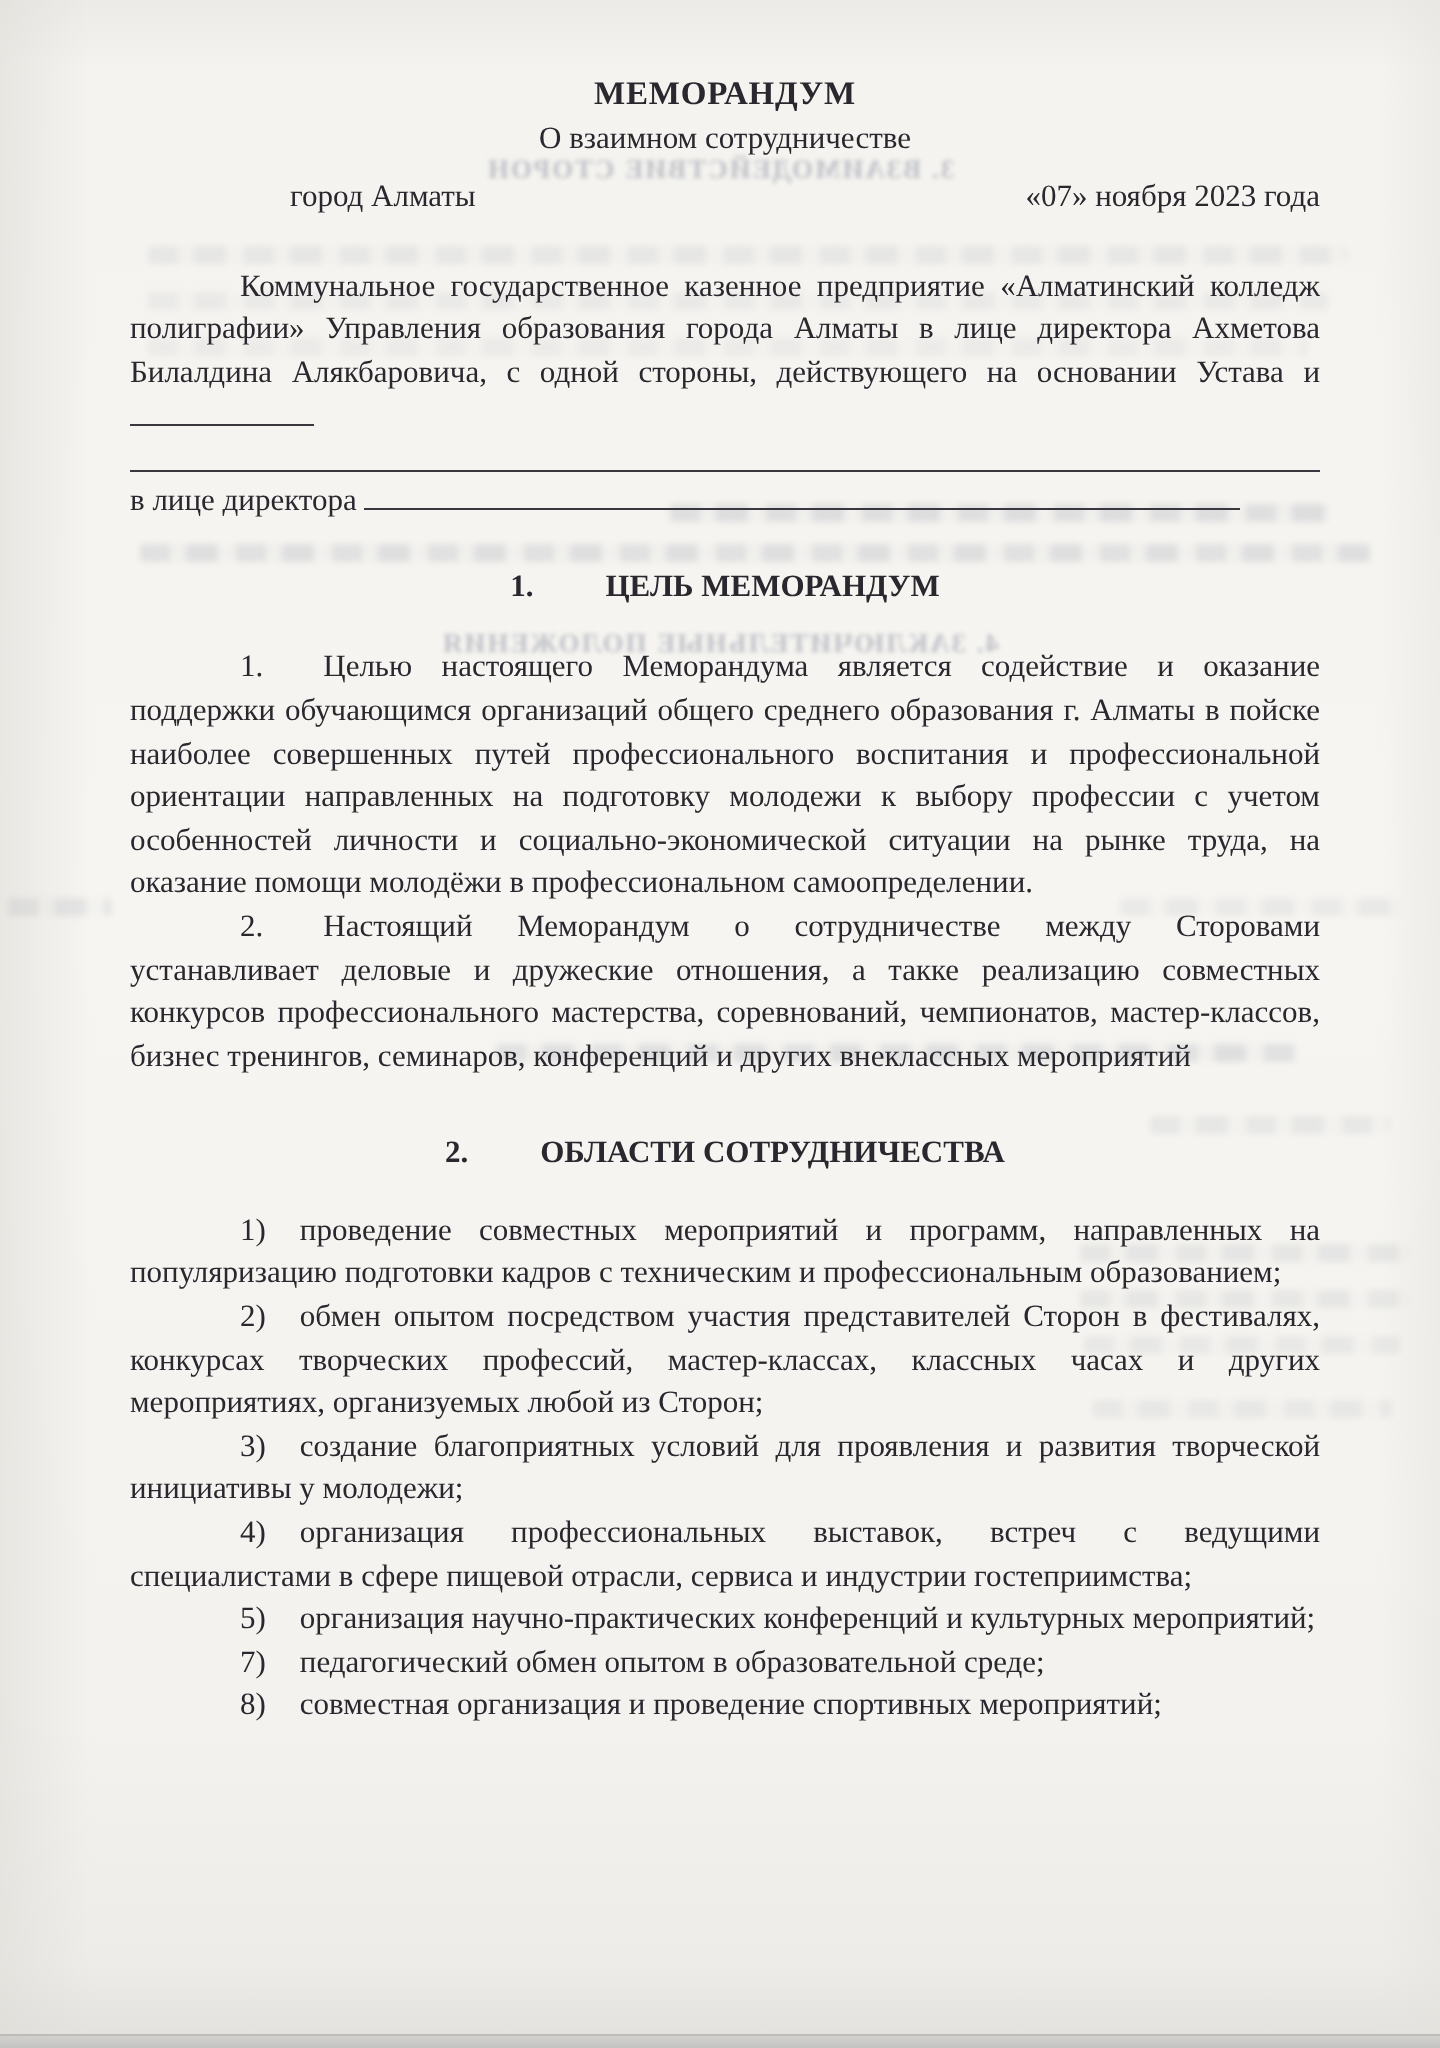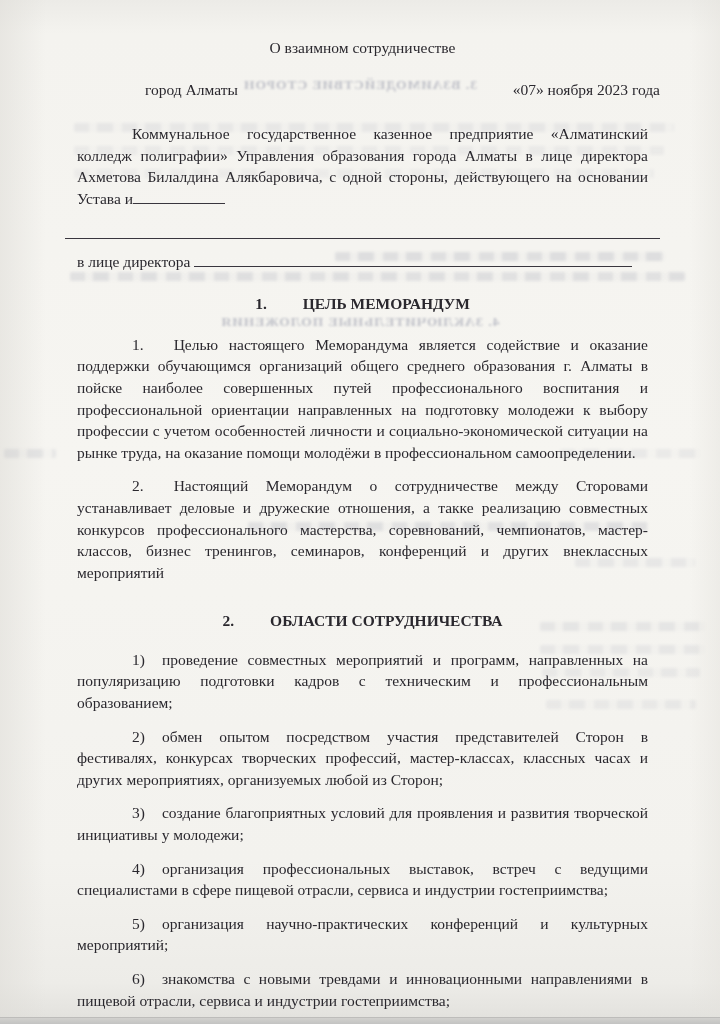--- a/index.html
+++ b/index.html
@@ -23,23 +23,23 @@
   }
   .content {
     position: absolute;
     left: 65px; right: 60px; top: 36px;
     font-size: 15.5px;
     line-height: 21.6px;
     text-align: justify;
   }
   .doc-title  { text-align: center; font-weight: bold; font-size: 16.5px; letter-spacing: 0.4px; }
   .doc-subtitle { text-align: center; font-weight: normal; font-size: 15.5px; margin-top: 1px; }
-  .meta { display: flex; justify-content: space-between; margin-top: 20px; }
+  .meta { display: flex; justify-content: space-between; margin-top: 8px; }
   .meta .city { padding-left: 80px; }
-  p { margin: 12px; }
+  p { margin: 0; }
   .p { text-indent: 55px; }
   .first-para { margin-top: 23px; }
   .pnum { margin-right: 30px; }
   .blank-inline {
     display: inline-block;
     height: 13px;
     border-bottom: 1.4px solid #39363e;
   }
   .blank-line {
     height: 16px;
@@ -93,20 +93,21 @@
   <div class="streak" style="top:449px; left:560px; width:140px; opacity:.40;"></div>
   <div class="streak" style="top:522px; left:248px; width:400px; opacity:.70;"></div>
   <div class="streak" style="top:558px; left:575px; width:120px; opacity:.45;"></div>
   <div class="streak" style="top:622px; left:540px; width:165px; opacity:.50;"></div>
   <div class="streak" style="top:645px; left:540px; width:165px; opacity:.45;"></div>
   <div class="streak" style="top:668px; left:542px; width:158px; opacity:.40;"></div>
   <div class="streak" style="top:700px; left:546px; width:150px; opacity:.40;"></div>
 
   <div class="content">
 
+    <div class="doc-title">МЕМОРАНДУМ</div>
     <div class="doc-subtitle">О взаимном сотрудничестве</div>
 
     <div class="meta">
       <span class="city">город Алматы</span>
       <span class="date">«07» ноября 2023 года</span>
     </div>
 
     <p class="p first-para"><span>Коммунальное государственное казенное предприятие «Алматинский колледж полиграфии» Управления образования города Алматы в лице директора Ахметова Билалдина Алякбаровича, с одной стороны, действующего на основании Устава и</span><span class="blank-inline" style="width:92px;"></span></p>
 
     <div class="blank-line"></div>
@@ -137,21 +138,20 @@
         <p class="li"><span class="linum">1)</span><span>проведение совместных мероприятий и программ, направленных на популяризацию подготовки кадров с техническим и профессиональным образованием;</span></p>
 
         <p class="li"><span class="linum">2)</span><span>обмен опытом посредством участия представителей Сторон в фестивалях, конкурсах творческих профессий, мастер-классах, классных часах и других мероприятиях, организуемых любой из Сторон;</span></p>
 
         <p class="li"><span class="linum">3)</span><span>создание благоприятных условий для проявления и развития творческой инициативы у молодежи;</span></p>
 
         <p class="li"><span class="linum">4)</span><span>организация профессиональных выставок, встреч с ведущими специалистами в сфере пищевой отрасли, сервиса и индустрии гостеприимства;</span></p>
 
         <p class="li"><span class="linum">5)</span><span>организация научно-практических конференций и культурных мероприятий;</span></p>
 
-        <p class="li"><span class="linum">6)</span><span>знакомства с новыми тревдами и инновационными направлениями в пищевой отрасли, сервиса и индустрии гостеприимства;</span></p>
 
         <p class="li"><span class="linum">7)</span><span>педагогический обмен опытом в образовательной среде;</span></p>
 
         <p class="li"><span class="linum">8)</span><span>совместная организация и проведение спортивных мероприятий;</span></p>
 
       </div>
 
   </div>
 
   <div class="edge-bottom"></div>

